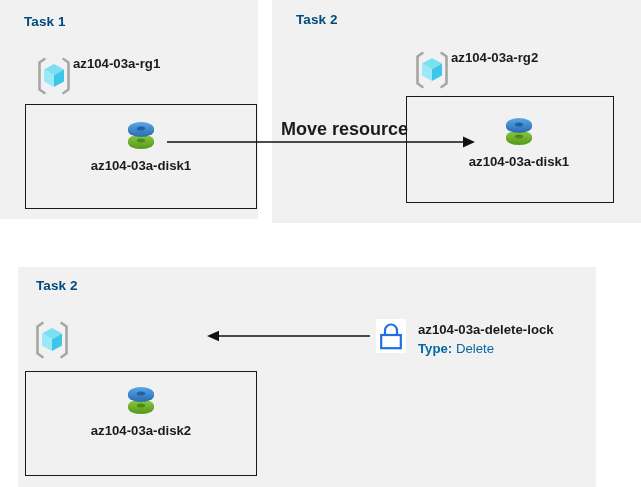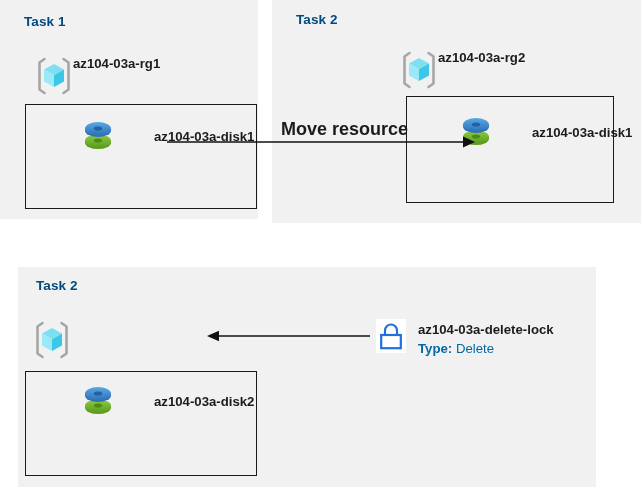--- a/index.html
+++ b/index.html
@@ -55,39 +55,38 @@
 
   
   .rg-item {
     position: absolute;
     display: flex;
     align-items: flex-start;
     gap: 0;
     white-space: nowrap;
   }
   #rg1-item { left: 35px;  top: 56px; }
-  #rg2-item { left: 400px; top: 50px; }
+  #rg2-item { left: 413px; top: 50px; }
   #rg3-item { left: 33px;  top: 320px; }
 
   .rg-icon { width: 38px; height: 40px; display: block; flex: 0 0 auto; }
 
   .node-label {
     font-weight: bold;
     font-size: 13.2px;
     color: #1b1b1b;
   }
 
   
   .disk-item {
     position: absolute;
     display: flex;
-    flex-direction: row;
+    flex-direction: column;
     align-items: center;
     white-space: nowrap;
-    gap: 36px;
   }
   #disk1-item { left: 78px;  top: 114px; width: 126px; }
   #disk2-item { left: 456px; top: 110px; width: 126px; }
   #disk3-item { left: 78px;  top: 379px; width: 126px; }
 
   .disk-icon { width: 40px; height: 40px; display: block; }
   .disk-item .node-label { margin-top: 4px; }
 
   
   #lock-item {

